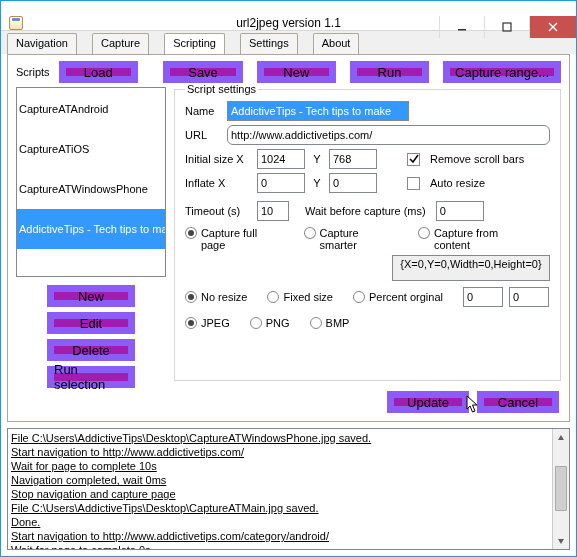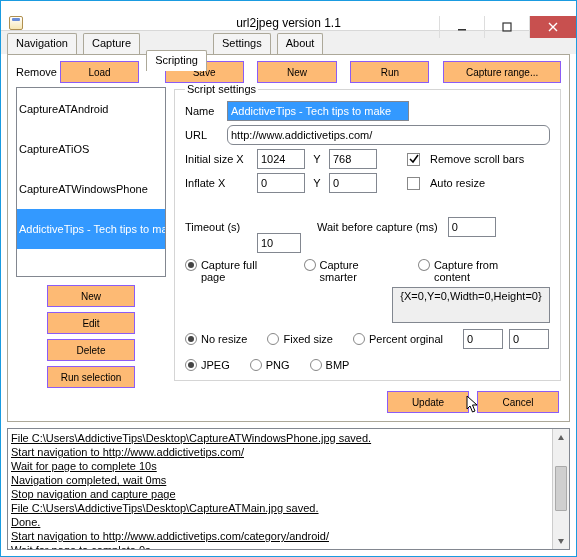--- a/index.html
+++ b/index.html
@@ -44,49 +44,49 @@
   .winbtns { margin-left:auto; display:flex; height:100%; }
   .winbtn {
     width:45px; height:22px;
     display:flex; align-items:center; justify-content:center;
     font-size:13px; color:#333;
     border-left:1px solid #ddd;
   }
   .winbtn svg { width:10px; height:10px; }
   .winbtn.close { background:#c8504f; color:#fff; width:47px; }
   .tabs {
-    display:flex; padding: 2px 6px 0 6px; gap:7px;
+    display:flex; padding: 2px 6px 0 6px; gap:16px;
     background: #f0f0f0;
   }
   .tab {
     padding: 3px 8px 4px 8px;
     border:1px solid #aca899;
     border-bottom:none;
     background:#f4f4f4;
     border-radius: 2px 2px 0 0;
     margin-right:-1px;
     position:relative;
     z-index:1;
   }
-  .tab.active { background:#fff; z-index:3; top:17px; padding-bottom:5px; }
+  .tab.active { background:#fff; z-index:3; top:0; padding-bottom:5px; }
   .content {
     border:1px solid #aca899;
     margin: 0 6px 6px 6px;
     background:#fff;
     position:relative;
     padding: 6px 8px 8px 8px;
     height: 368px;
   }
   .top-row { display:flex; align-items:center; gap:4px; }
   .lbl-scripts { width:40px; }
   .wbtn {
-    border:1px solid #8b5cf6;
-    background:#fdba74;
+    border:7px solid #8b5cf6;
+    background:#a21caf;
     padding: 2px 0;
-    font-family:inherit; font-size:10px;
+    font-family:inherit; font-size:13px;
     cursor:default;
     display:inline-flex; justify-content:center; align-items:center;
   }
   .wbtn.w { width:82px; height:22px; }
   .wbtn.wbig { width:122px; height:22px; }
   .left-col {
     position:absolute; left:8px; top:32px; width:150px;
   }
   .listbox {
     border:1px solid #828790; background:#fff;
@@ -110,21 +110,21 @@
     border:1px solid #828790; padding:2px 3px; height:20px; font-family:inherit; font-size:11px; background:#fff;
   }
   .sel-input { background:#3399ff; color:#fff; }
   .chkbox { width:13px; height:13px; border:1px solid #888; background:#fff; display:inline-flex; align-items:center; justify-content:center; margin-right:4px; }
   .chkbox.checked svg { width:10px; height:10px; }
   .radio { width:12px; height:12px; border:1px solid #888; border-radius:50%; background:#fff; display:inline-block; margin-right:4px; position:relative; vertical-align: -2px;}
   .radio.checked::after { content:""; position:absolute; left:2px; top:2px; width:6px; height:6px; border-radius:50%; background:#444; }
   .rlabel { display:inline-flex; align-items:flex-start; margin-right:14px; }
   .bottom-btns { position:absolute; bottom:8px; right:10px; display:flex; gap:8px; }
   .roinput {
-    border:1px solid #828790; background:#efefef; padding:2px 4px; height:36px; font-size:11px;
+    border:1px solid #828790; background:#efefef; padding:2px 4px; height:26px; font-size:11px;
     display:inline-block; text-align:center;
   }
   .logbox {
     margin: 0 6px 6px 6px;
     border:1px solid #828790;
     height:122px;
     display:flex;
   }
   .logtext {
     flex:1; padding:2px 3px; font-size:11px; line-height:14px; white-space:pre; overflow:hidden;text-decoration:underline;
@@ -168,21 +168,21 @@
   <div class="tab">Navigation</div>
   <div class="tab">Capture</div>
   <div class="tab active">Scripting</div>
   <div class="tab">Settings</div>
   <div class="tab">About</div>
 </div>
 
 <div class="content">
 
   <div class="top-row">
-    <span class="lbl-scripts">Remove</span>
+    <span class="lbl-scripts">Scripts</span>
     <div class="wbtn w">Load</div>
     <div style="width:18px"></div>
     <div class="wbtn w">Save</div>
     <div style="width:6px"></div>
     <div class="wbtn w">New</div>
     <div style="width:6px"></div>
     <div class="wbtn w">Run</div>
     <div style="width:6px"></div>
     <div class="wbtn wbig">Capture range...</div>
   </div>
@@ -231,21 +231,21 @@
       <input class="txt" style="width: 48px;" value="0">
       <span style="width:12px;text-align:center">Y</span>
       <input class="txt" style="width: 48px;" value="0">
       <span style="width:18px"></span>
       <span class="chkbox"></span>
       <span>Auto resize</span>
     </div>
 
     <div class="row" style="margin-top:8px">
       <span style="width:66px">Timeout (s)</span>
-      <input class="txt" style="width: 44px; margin-top: 32px;" value="10">
+      <input class="txt" style="width: 32px;" value="10">
       <span style="width:4px"></span>
       <span>Wait before capture (ms)</span>
       <input class="txt" style="width: 48px; margin-left: 4px;" value="0">
     </div>
 
     <div class="row" style="margin-top:6px">
       <span class="rlabel">
           <span class="radio checked"></span>
           <span>Capture full page</span>
         </span>

